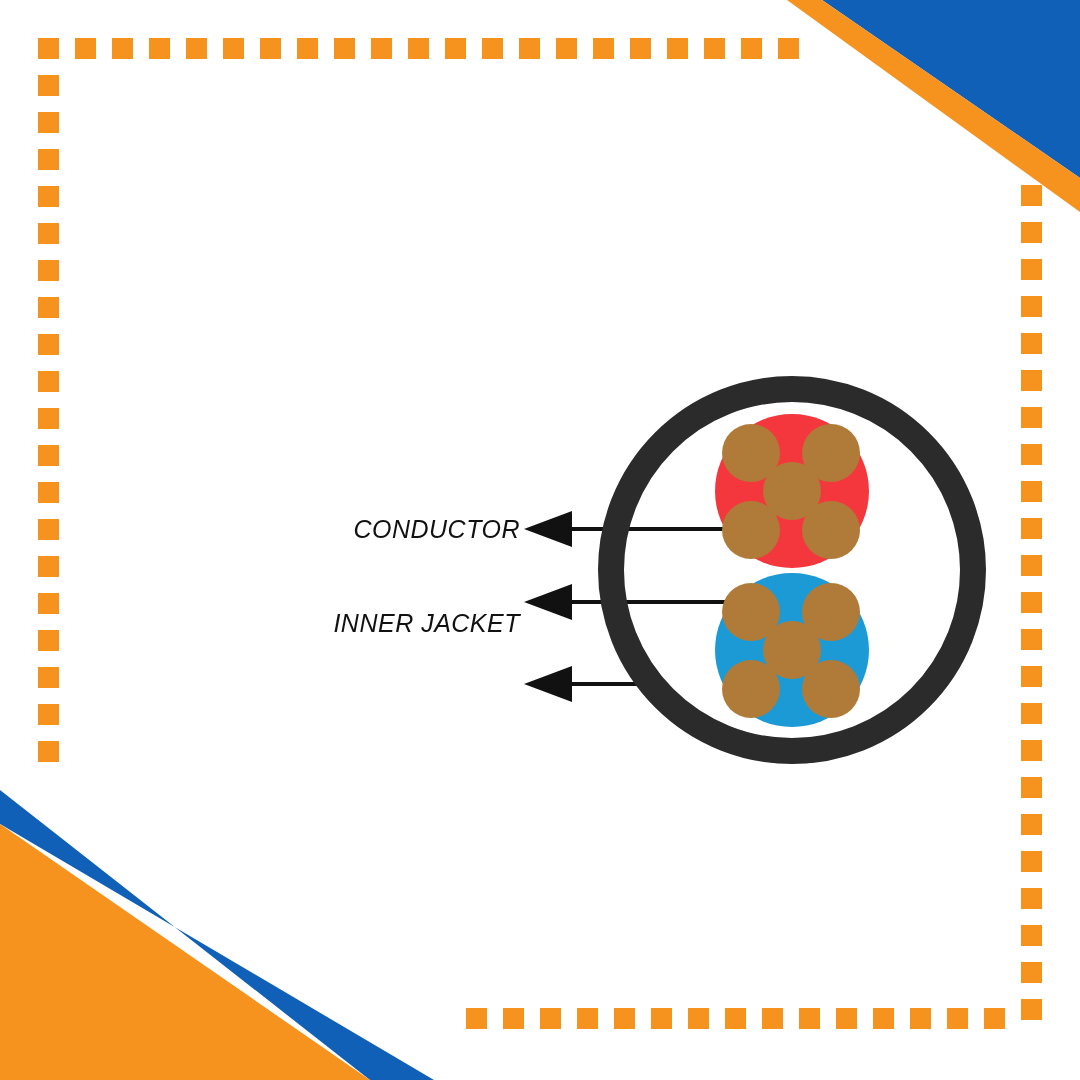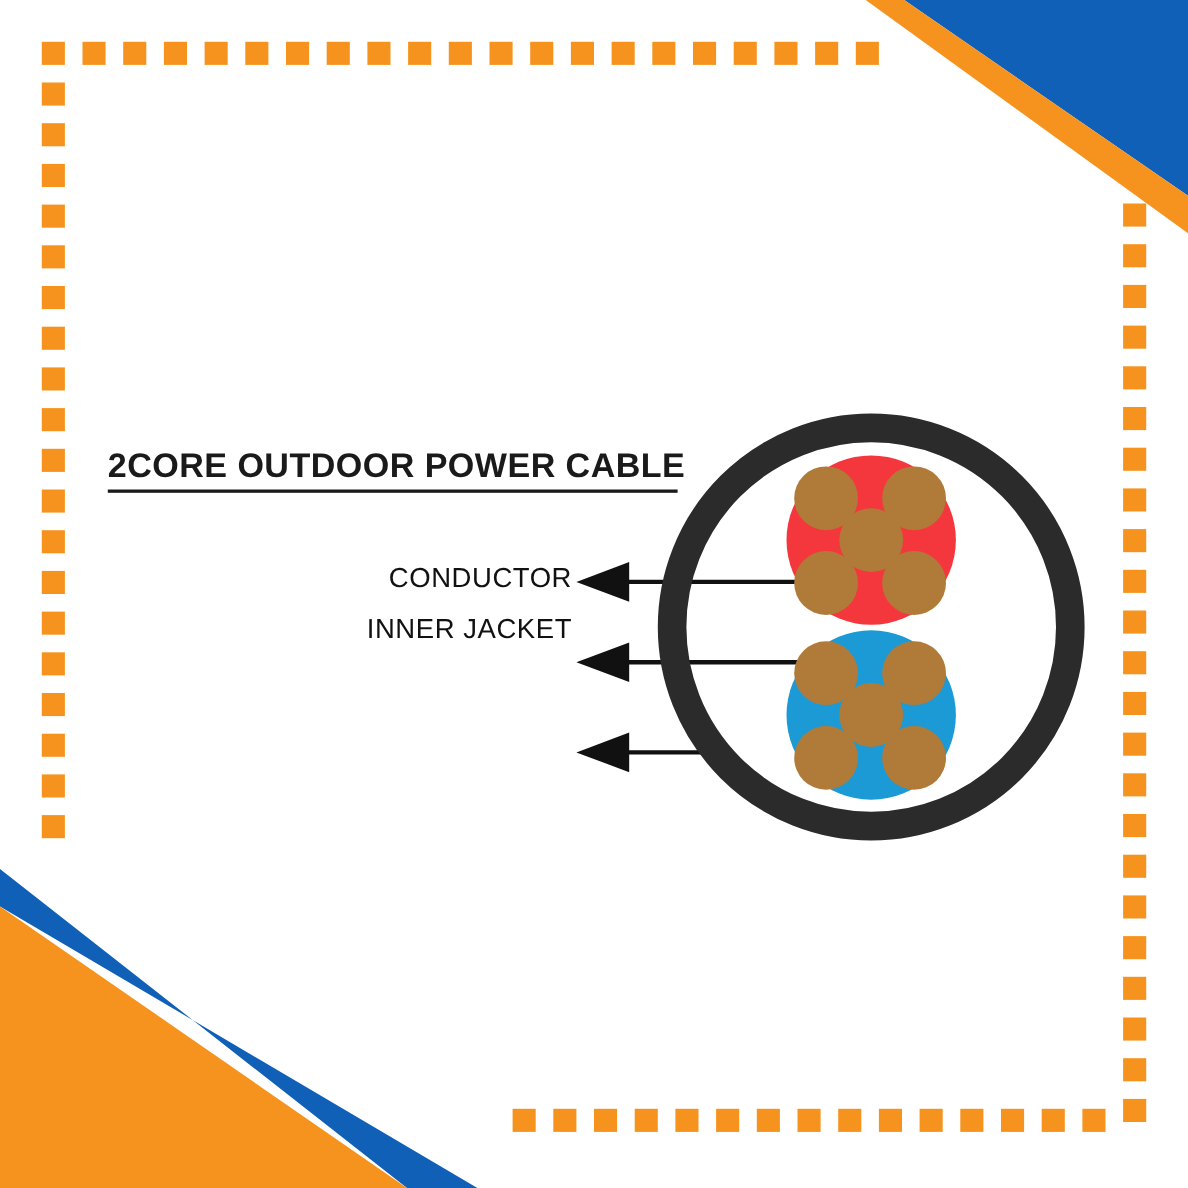--- a/index.html
+++ b/index.html
@@ -53,21 +53,23 @@
     height: 3px;
     background: #1a1a1a;
     width: 518px;
   }
 
   
   .callout {
     position: absolute;
     height: 34px;
     display: flex;
+    align-items: center;
     justify-content: flex-end;
+    font-style: italic;
   }
   .callout-label {
     font-size: 25px;
     font-weight: 400;
     letter-spacing: 0.5px;
     color: #111111;
     white-space: nowrap;
     font-family: "Liberation Sans", sans-serif;
   }
 
@@ -176,30 +178,26 @@
       <div class="dash" style="left: 725px; top: 1008px; width: 21px; height: 21px; background: rgb(246, 147, 30);"></div>
       <div class="dash" style="left: 762px; top: 1008px; width: 21px; height: 21px; background: rgb(246, 147, 30);"></div>
       <div class="dash" style="left: 799px; top: 1008px; width: 21px; height: 21px; background: rgb(246, 147, 30);"></div>
       <div class="dash" style="left: 836px; top: 1008px; width: 21px; height: 21px; background: rgb(246, 147, 30);"></div>
       <div class="dash" style="left: 873px; top: 1008px; width: 21px; height: 21px; background: rgb(246, 147, 30);"></div>
       <div class="dash" style="left: 910px; top: 1008px; width: 21px; height: 21px; background: rgb(246, 147, 30);"></div>
       <div class="dash" style="left: 947px; top: 1008px; width: 21px; height: 21px; background: rgb(246, 147, 30);"></div>
       <div class="dash" style="left: 984px; top: 1008px; width: 21px; height: 21px; background: rgb(246, 147, 30);"></div>
     </div>
 
-  <div id="title-block">
-    <div id="title-text">2CORE OUTDOOR POWER CABLE</div>
-    <div id="title-rule"></div>
-  </div>
 
   <div class="callout" style="left:240px; top:512px; width:280px;">
     <span class="callout-label">CONDUCTOR</span>
   </div>
 
-  <div class="callout" style="left:240px; top:558px; width:280px;">
+  <div class="callout" style="left:240px; top:606px; width:280px;">
     <span class="callout-label">INNER JACKET</span>
   </div>
 
 
   <svg class="arrow-svg" style="left:0; top:0; width:1080px; height:1080px;" viewBox="0 0 1080 1080">
 
     <g>
       <line x1="566" y1="529" x2="800" y2="529" stroke="#111111" stroke-width="4"></line>
       <polygon points="524,529 572,511 572,547" fill="#111111"></polygon>
     </g>

